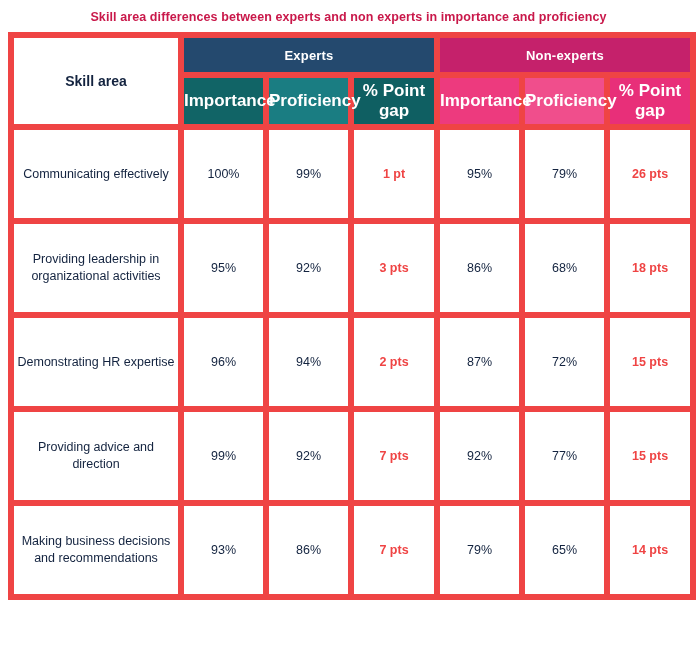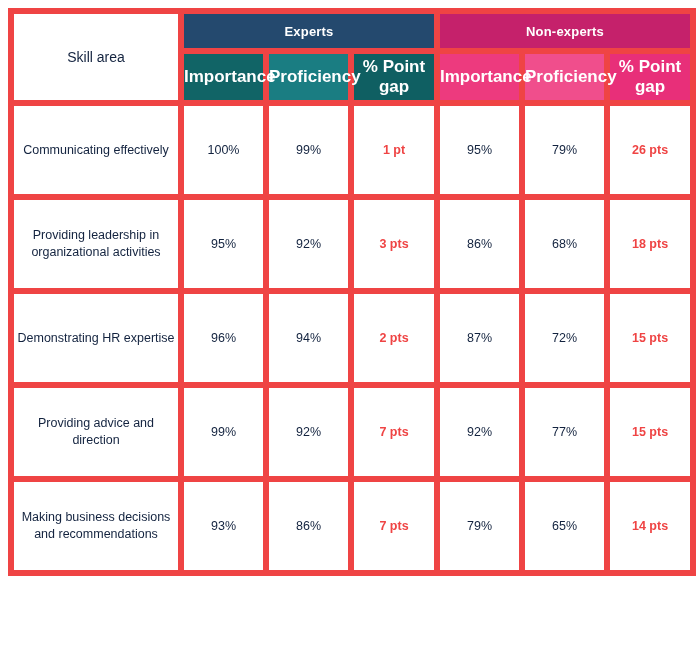--- a/index.html
+++ b/index.html
@@ -47,21 +47,21 @@
     font-weight: bold;
     height: 34px;
     letter-spacing: 0.2px;
   }
   .grp-experts { background: #24496e; }
   .grp-nonexperts { background: #c5216b; margin-top: 24px; }
 
   .skill-head {
     background: #ffffff;
     color: #13233f;
-    font-weight: normal;
+    font-weight: bold;
     font-size: 14px;
     height: 84px;
   }
 
   .sub-head {
     color: #ffffff;
     font-size: 17px;
     font-weight: bold;
     height: 46px;
     padding: 0 2px;
@@ -100,20 +100,21 @@
   
   col.c-skill { width: 170px; }
   col.c-num   { width: 85px; }
   col.c-gap   { width: 86px; }
 </style>
 </head>
 <body>
 
 <div class="wrap">
 
+  <div class="title">Skill area differences between experts and non experts in importance and proficiency</div>
 
   <table class="matrix">
     <colgroup>
       <col class="c-skill">
       <col class="c-num">
         <col class="c-num">
         <col class="c-gap">
       <col class="c-num">
         <col class="c-num">
         <col class="c-gap">

